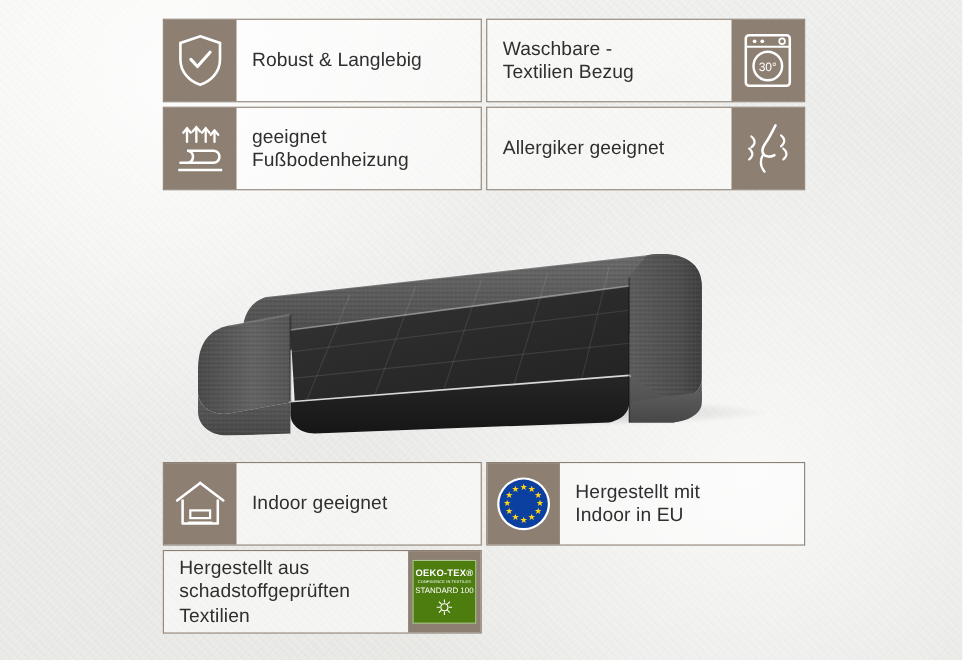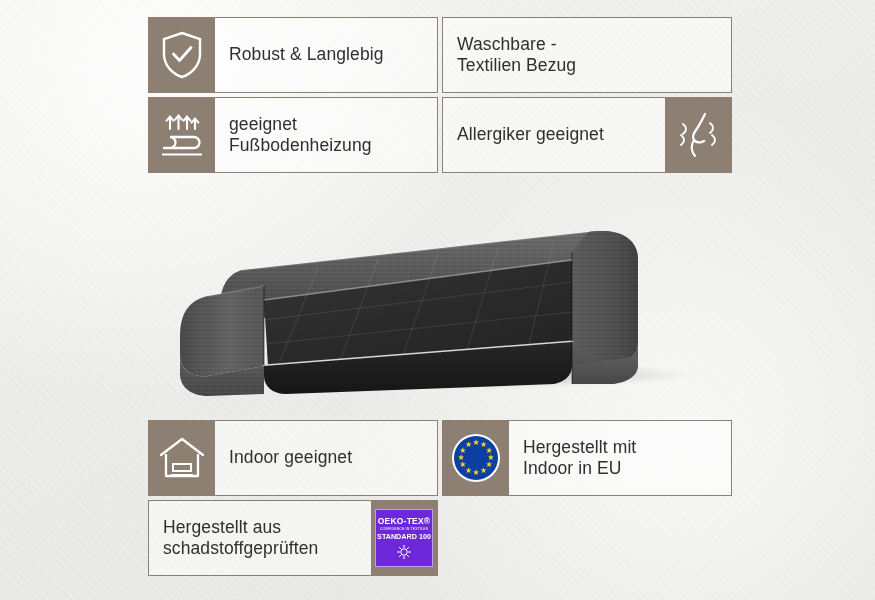--- a/index.html
+++ b/index.html
@@ -98,33 +98,33 @@
     color: #ffd617;
     font-size: 8px;
     line-height: 8px;
     transform: translate(-50%, -50%);
   }
 
   
   .oeko {
     width: 58px;
     height: 58px;
-    background: #6d28d9;
+    background: #4d7c0f;
     color: #ffffff;
     display: flex;
     flex-direction: column;
     align-items: center;
     justify-content: flex-start;
     padding-top: 6px;
     box-sizing: border-box;
     border: 1px solid rgba(255,255,255,0.55);
   }
   .oeko-l1 { font-size: 8.5px; font-weight: bold; letter-spacing: 0.2px; }
   .oeko-l2 { font-size: 3.6px; letter-spacing: 0.1px; margin-top: 1px; }
-  .oeko-l3 { font-size: 7.2px; font-weight: bold; margin-top: 1px; }
+  .oeko-l3 { font-size: 7.2px; font-weight: normal; margin-top: 1px; }
   .oeko-mark { margin-top: 2px; }
 
   
   #product {
     position: absolute;
     left: 168px;
     top: 216px;
     width: 545px;
     height: 180px;
   }
@@ -151,20 +151,31 @@
         <div class="badge-icon">
           <svg class="icon-svg" width="46" height="50" viewBox="0 0 46 50" aria-hidden="true">
             <path d="M23 3 L41 9 V24 C41 36 32 44 23 47 C14 44 5 36 5 24 V9 Z" fill="none" stroke="#ffffff" stroke-width="2.4"></path>
             <path d="M14.5 24 L20.5 30.5 L32 17.5" fill="none" stroke="#ffffff" stroke-width="2.8" stroke-linecap="round" stroke-linejoin="round"></path>
           </svg>
         </div>
         <div class="badge-label">Robust &amp; Langlebig</div>
       </div>
 
       <div class="badge icon-right">
+        <div class="badge-icon">
+          <svg class="icon-svg" width="50" height="52" viewBox="0 0 50 52" aria-hidden="true">
+            <rect x="5" y="3" width="40" height="46" rx="3" fill="none" stroke="#ffffff" stroke-width="2.3"></rect>
+            <line x1="5" y1="13.5" x2="45" y2="13.5" stroke="#ffffff" stroke-width="2"></line>
+            <circle cx="13" cy="8.5" r="1.7" fill="#ffffff"></circle>
+            <circle cx="20" cy="8.5" r="1.7" fill="#ffffff"></circle>
+            <circle cx="38" cy="8.5" r="2.6" fill="none" stroke="#ffffff" stroke-width="1.6"></circle>
+            <circle cx="25" cy="31" r="13" fill="none" stroke="#ffffff" stroke-width="2.2"></circle>
+            <text x="25" y="35.5" text-anchor="middle" font-family="Liberation Sans, sans-serif" font-size="11" fill="#ffffff">30°</text>
+          </svg>
+        </div>
         <div class="badge-label">
           <div>
             <div>Waschbare -</div>
             <div>Textilien Bezug</div>
           </div>
         </div>
       </div>
 
       <div class="badge icon-left">
         <div class="badge-icon">
@@ -349,19 +360,20 @@
                     <path d="M7.3 11.7 L5 14"></path>
                 </g>
               </svg>
             </div>
           </div>
         </div>
         <div class="badge-label">
           <div>
             <div>Hergestellt aus</div>
             <div>schadstoffgeprüften</div>
+            <div>Textilien</div>
           </div>
         </div>
       </div>
     </div>
 
   </div>
 </div>
 
 </body></html>

